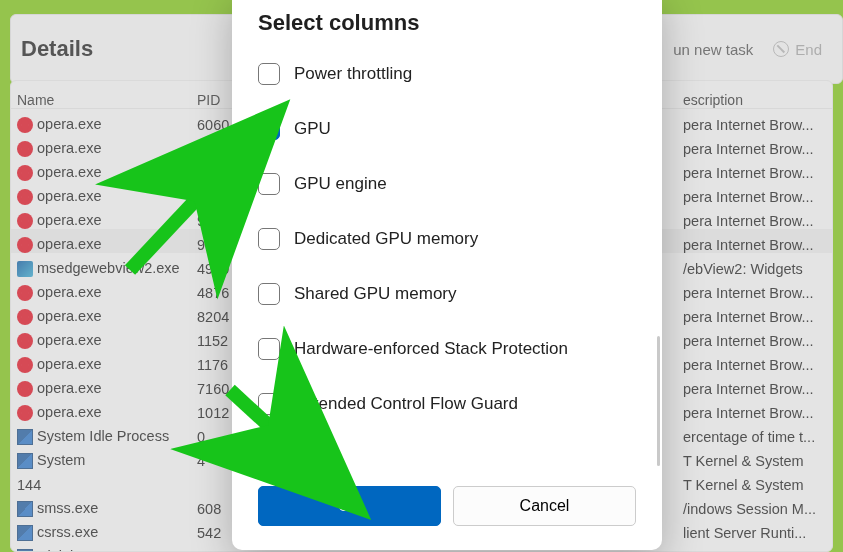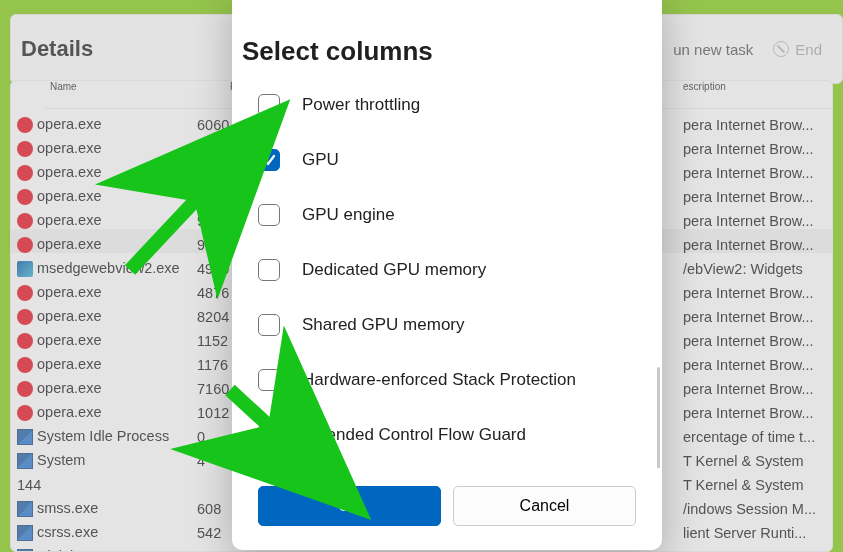--- a/index.html
+++ b/index.html
@@ -51,25 +51,24 @@
     position: absolute;
     top: 80px; left: 10px; right: 10px; bottom: 0;
     background: #fdfdfd;
     border: 1px solid #eee;
     border-radius: 6px;
     overflow: hidden;
   }
   .thead {
     display: flex;
     height: 28px;
-    align-items: flex-start;
+    align-items: flex-end;
     border-bottom: 1px solid #ececec;
-    font-size: 10px;
+    font-size: 14px;
     color: #333;
-    margin-left: 33px;
   }
   .th { padding-left: 6px; }
   .col-name { width: 180px; }
   .col-pid  { width: 58px; }
   .col-gap  { flex: 1; }
   .col-desc { width: 155px; }
   .row {
     display: flex;
     align-items: flex-end;
     height: 24px;
@@ -107,34 +106,33 @@
     position: absolute;
     left: 232px; top: -10px;
     width: 430px; height: 560px;
     background: #fff;
     border-radius: 10px;
     box-shadow: 0 12px 40px rgba(0,0,0,0.25);
     padding: 20px 0 0 0;
     display: flex; flex-direction: column;
   }
   .dialog h2 {
-    font-size: 26px;
+    font-size: 22px;
     font-weight: 600;
-    padding: 0 26px 10px 10px;
-    margin-top: 26px;
+    padding: 0 26px 10px 26px;
   }
   .opts {
     flex:1; overflow: hidden;
     padding: 0 10px 0 26px;
     position: relative;
   }
   .opt {
     display: flex; align-items: center;
     height: 55px;
-    gap: 22px;
+    gap: 14px;
     font-size: 17px;
     color: #222;
   }
   .cb {
     width: 22px; height: 22px;
     border: 1.5px solid #777;
     border-radius: 5px;
     display: inline-flex;
     align-items: center; justify-content: center;
     flex-shrink: 0;

